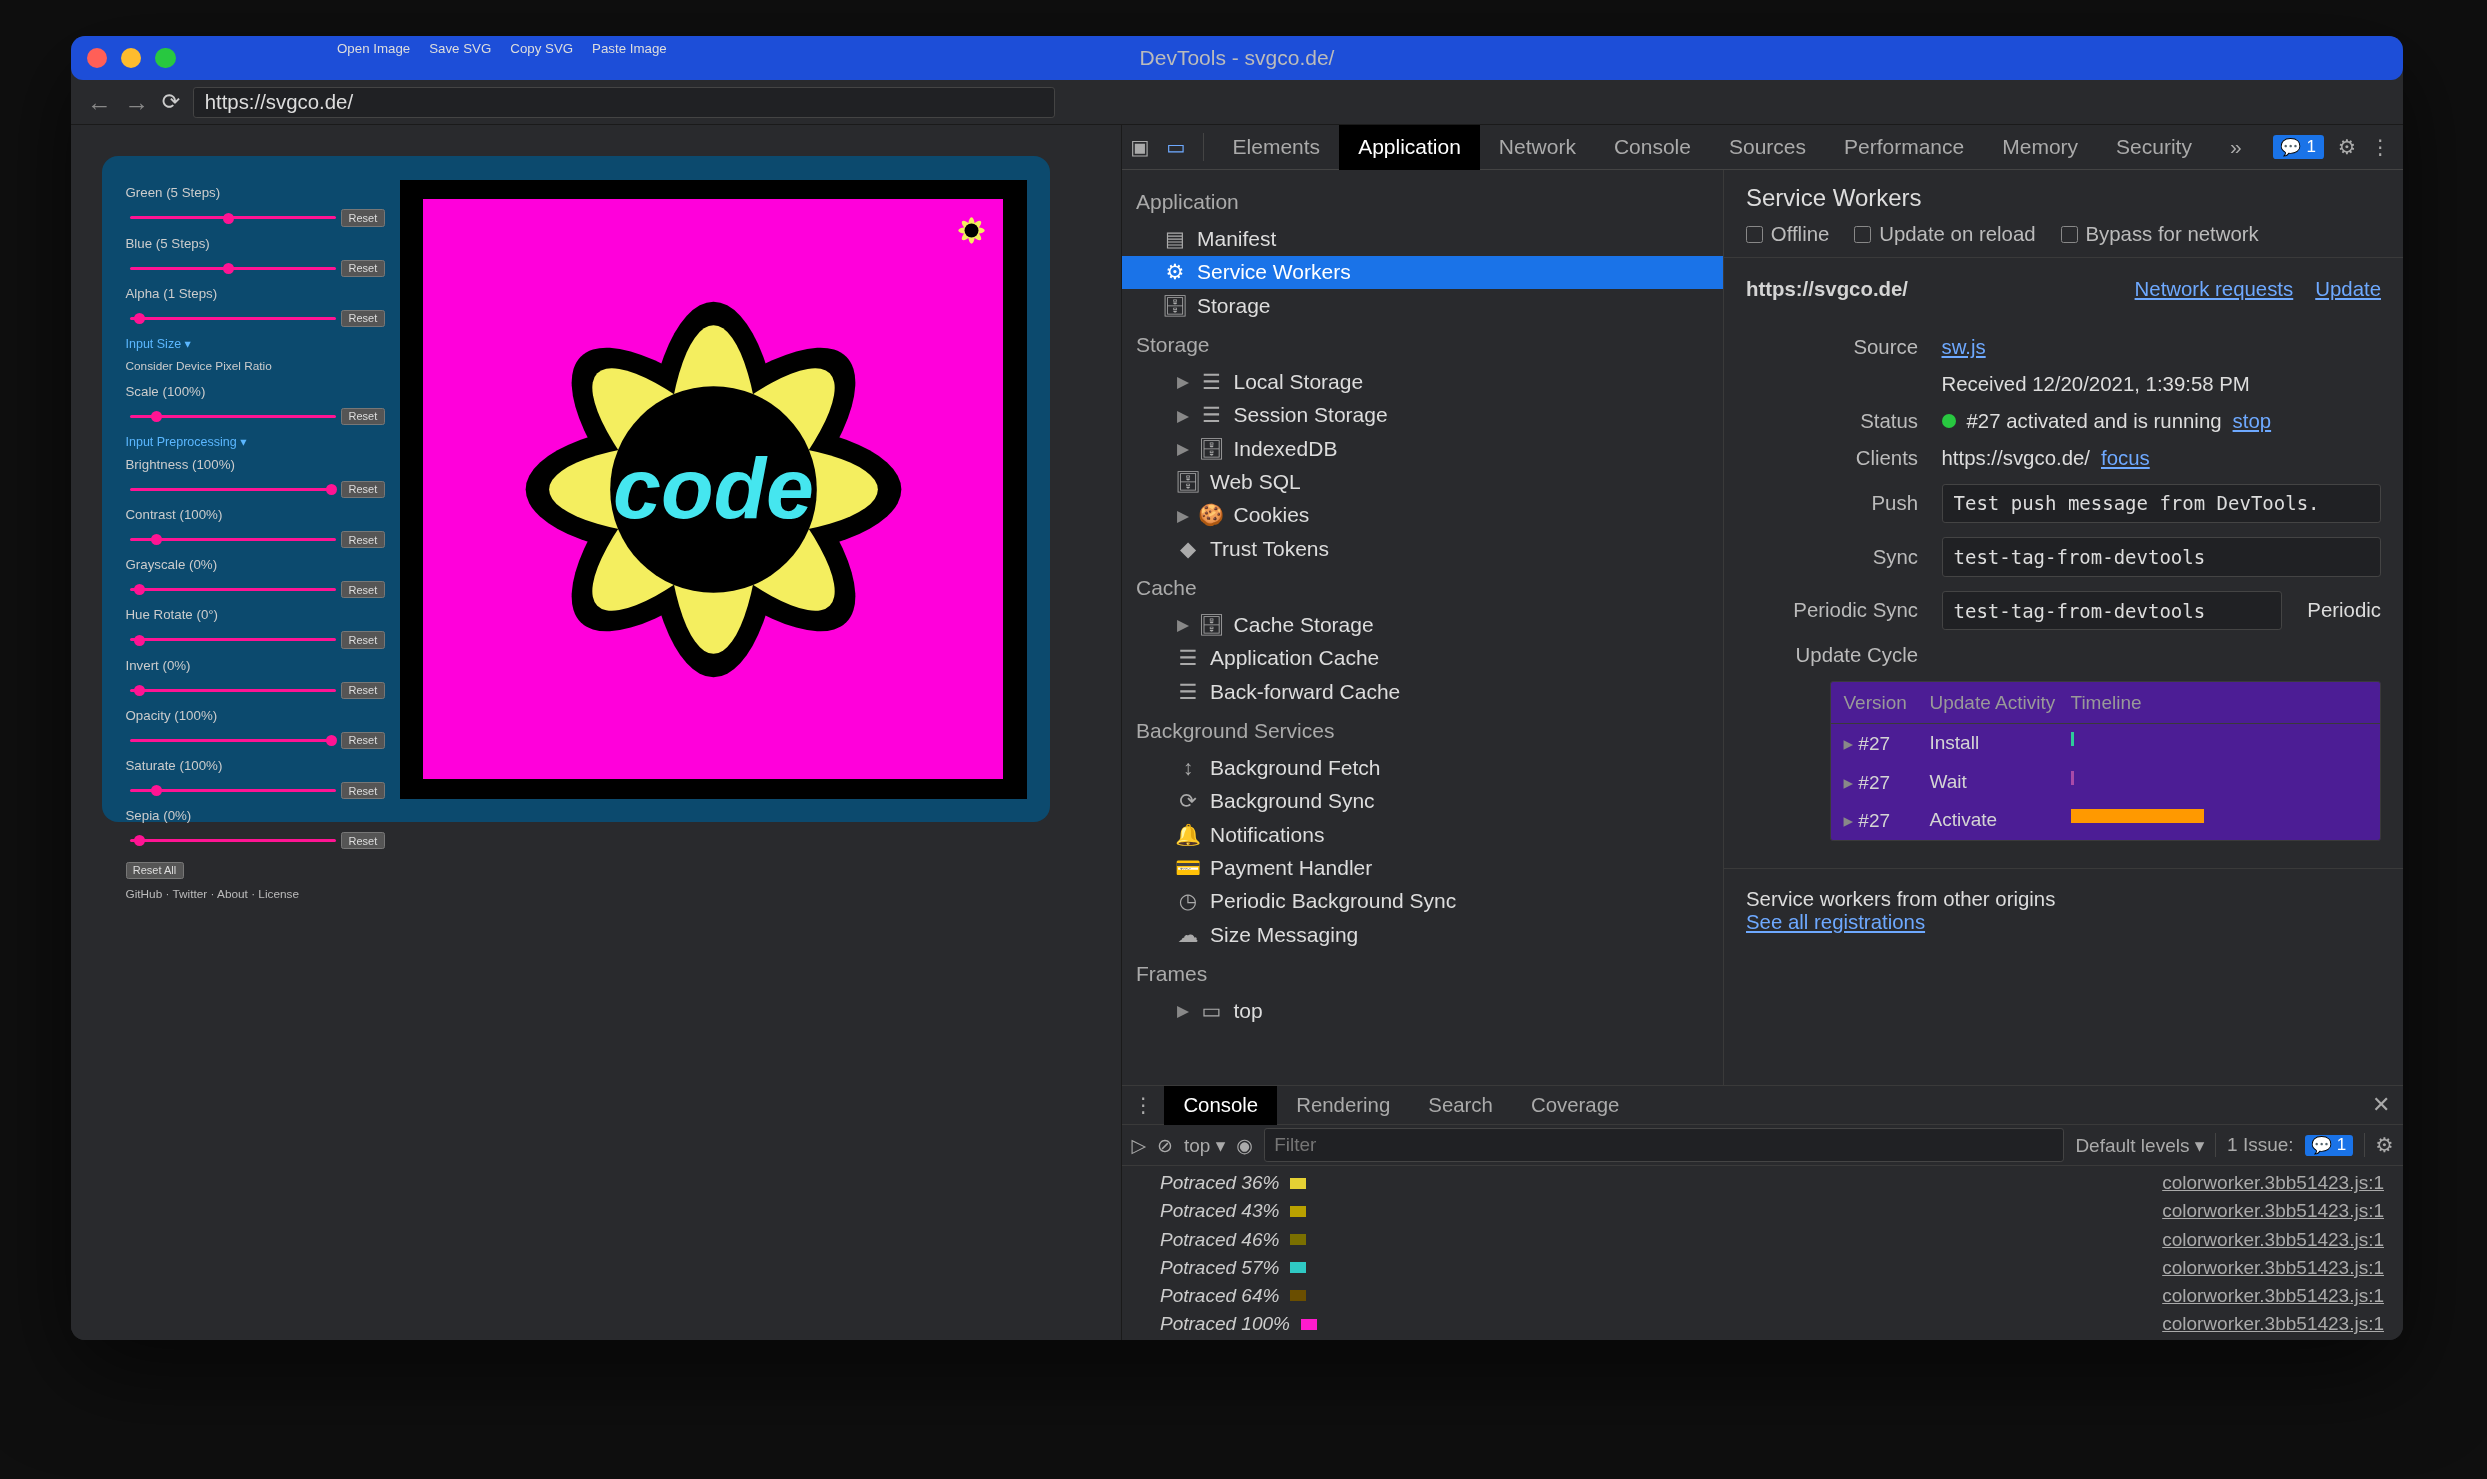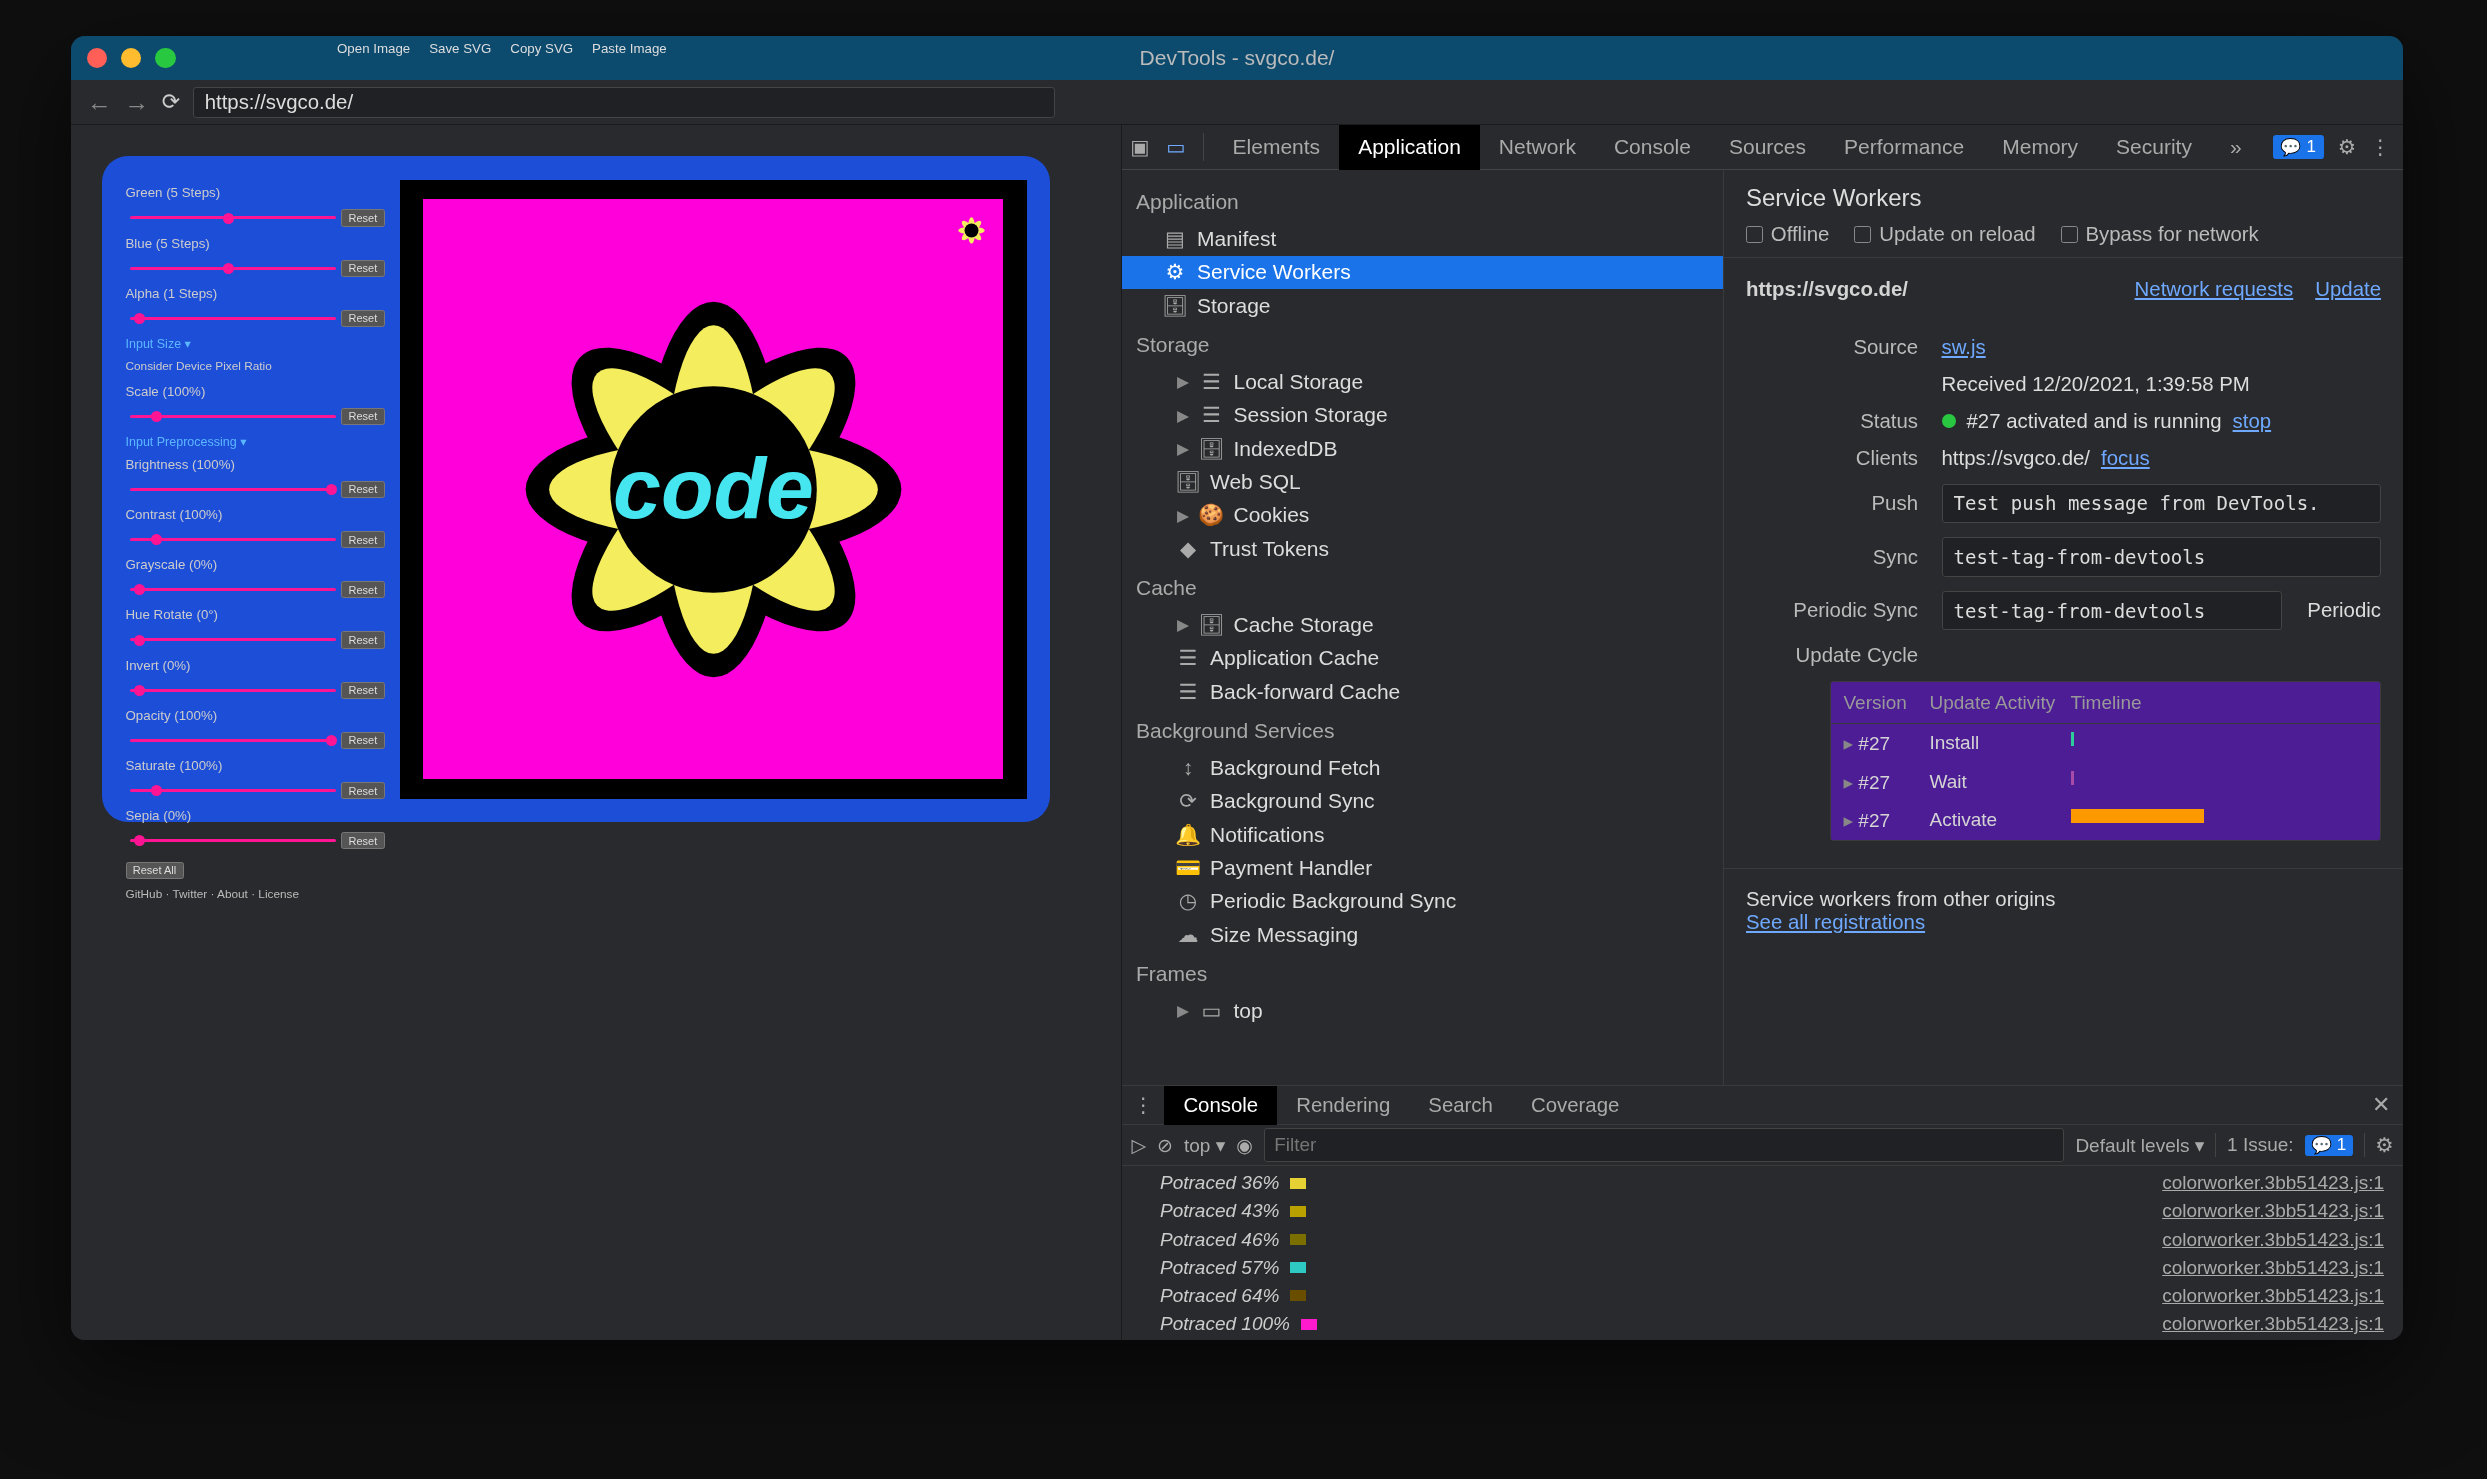--- a/index.html
+++ b/index.html
@@ -1,29 +1,29 @@
 <!DOCTYPE html>
 <html style="font-size:12.5px"><head>
 <meta charset="utf-8">
 <style>
 * { margin: 0; padding: 0; box-sizing: border-box; font-family: -apple-system, BlinkMacSystemFont, "Segoe UI", sans-serif; }
 body { background: #0f0f0f; width: 2487px; height: 1479px; overflow: hidden; color: #d4d4d4; font-size: 20.4px; }
 .window { position: absolute; left: 71px; top: 36px; width: 2332px; height: 1304px; background: #292a2d; border-radius: 14px; overflow: hidden; box-shadow: 0 31px 94px rgba(0,0,0,0.6); display: flex; flex-direction: column; }
-.titlebar { height: 44px; background: #0c4a6e; display: flex; align-items: center; padding: 0 15.7px; position: relative; }
+.titlebar { height: 44px; background: #1d4ed8; display: flex; align-items: center; padding: 0 15.7px; position: relative; border-radius: 12px; }
 .traffic { display: flex; gap: 14px; }
 .dot { width: 20.4px; height: 20.4px; border-radius: 50%; }
 .red { background: #ff5f57; } .yellow { background: #febc2e; } .green { background: #28c840; }
 .titlebar .title { position: absolute; left: 50%; transform: translateX(-50%); color: #bbb; font-size: 21px; }
 .browserbar { height: 45px; background: #292a2d; display: flex; align-items: center; padding: 0 15.7px; gap: 12.5px; border-bottom: 0.8px solid #1a1a1a; }
 .nav-arrow { color: #888; font-size: 25px; cursor: pointer; }
 .reload { color: #ccc; font-size: 22px; cursor: pointer; }
 .urlbar { flex: none; width: 862px; height: 31px; background: #202124; border: 0.8px solid #444; border-radius: 3.1px; color: #ddd; padding: 0 11px; font-size: 20.4px; display: flex; align-items: center; }
 .split { display: flex; flex: 1; min-height: 0; }
 .left { width: 1050px; background: #292a2d; padding: 31px; }
-.app-preview { width: 948px; height: 666px; background: #1d4ed8; border-radius: 26px; padding: 23.5px; display: flex; }
+.app-preview { width: 948px; height: 666px; background: #0c4a6e; border-radius: 16px; padding: 23.5px; display: flex; }
 .sidepanel { width: 259px; font-size: 13.3px; color: #ccc; }
 .spctrl { display: flex; align-items: center; justify-content: space-between; height: 23.5px; margin: 1.6px 0; }
 .slider-track { flex: 1; height: 3.1px; background: #ff1493; margin: 0 4.7px; position: relative; border-radius: 1.6px; }
 .slider-thumb { width: 11px; height: 11px; background: #ff1493; border-radius: 50%; position: absolute; top: -3.9px; }
 .resetbtn { background: #555; border: 0.8px solid #777; color: #ddd; font-size: 11px; padding: 1.6px 6.3px; border-radius: 2.4px; }
 .section-hdr { color: #5bb7ff; font-size: 12.5px; margin: 6.3px 0 3.1px; }
 .preview-img { flex: 1; background: #000; margin-left: 15.7px; position: relative; display: flex; align-items: center; justify-content: center; }
 .pinkbg { width: 580px; height: 580px; background: #ff00db; display: flex; align-items: center; justify-content: center; position: relative; }
 .flower { width: 407px; height: 407px; position: relative; }
 .toolbar-top { position: absolute; top: 4.7px; left: 266px; right: 15.7px; display: flex; gap: 19px; color: #ddd; font-size: 13.3px; }

